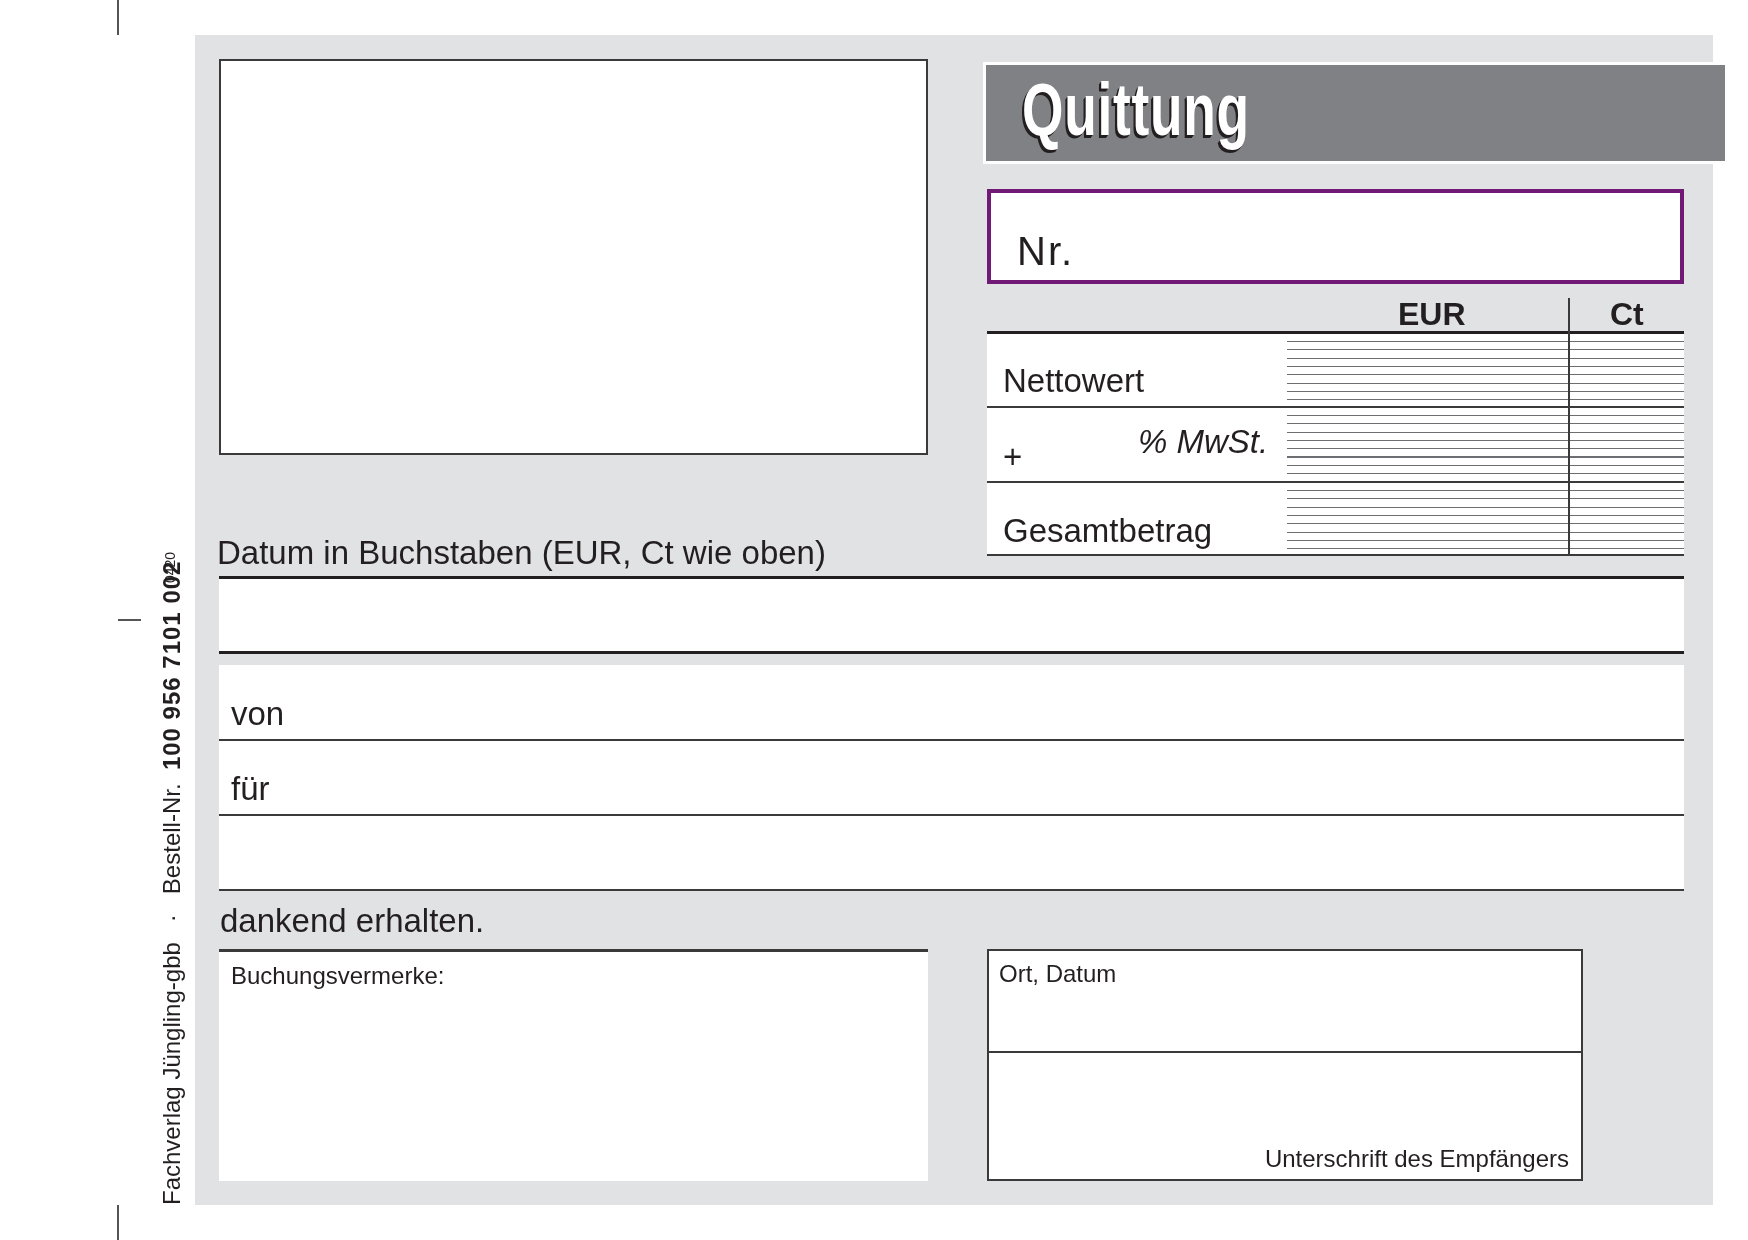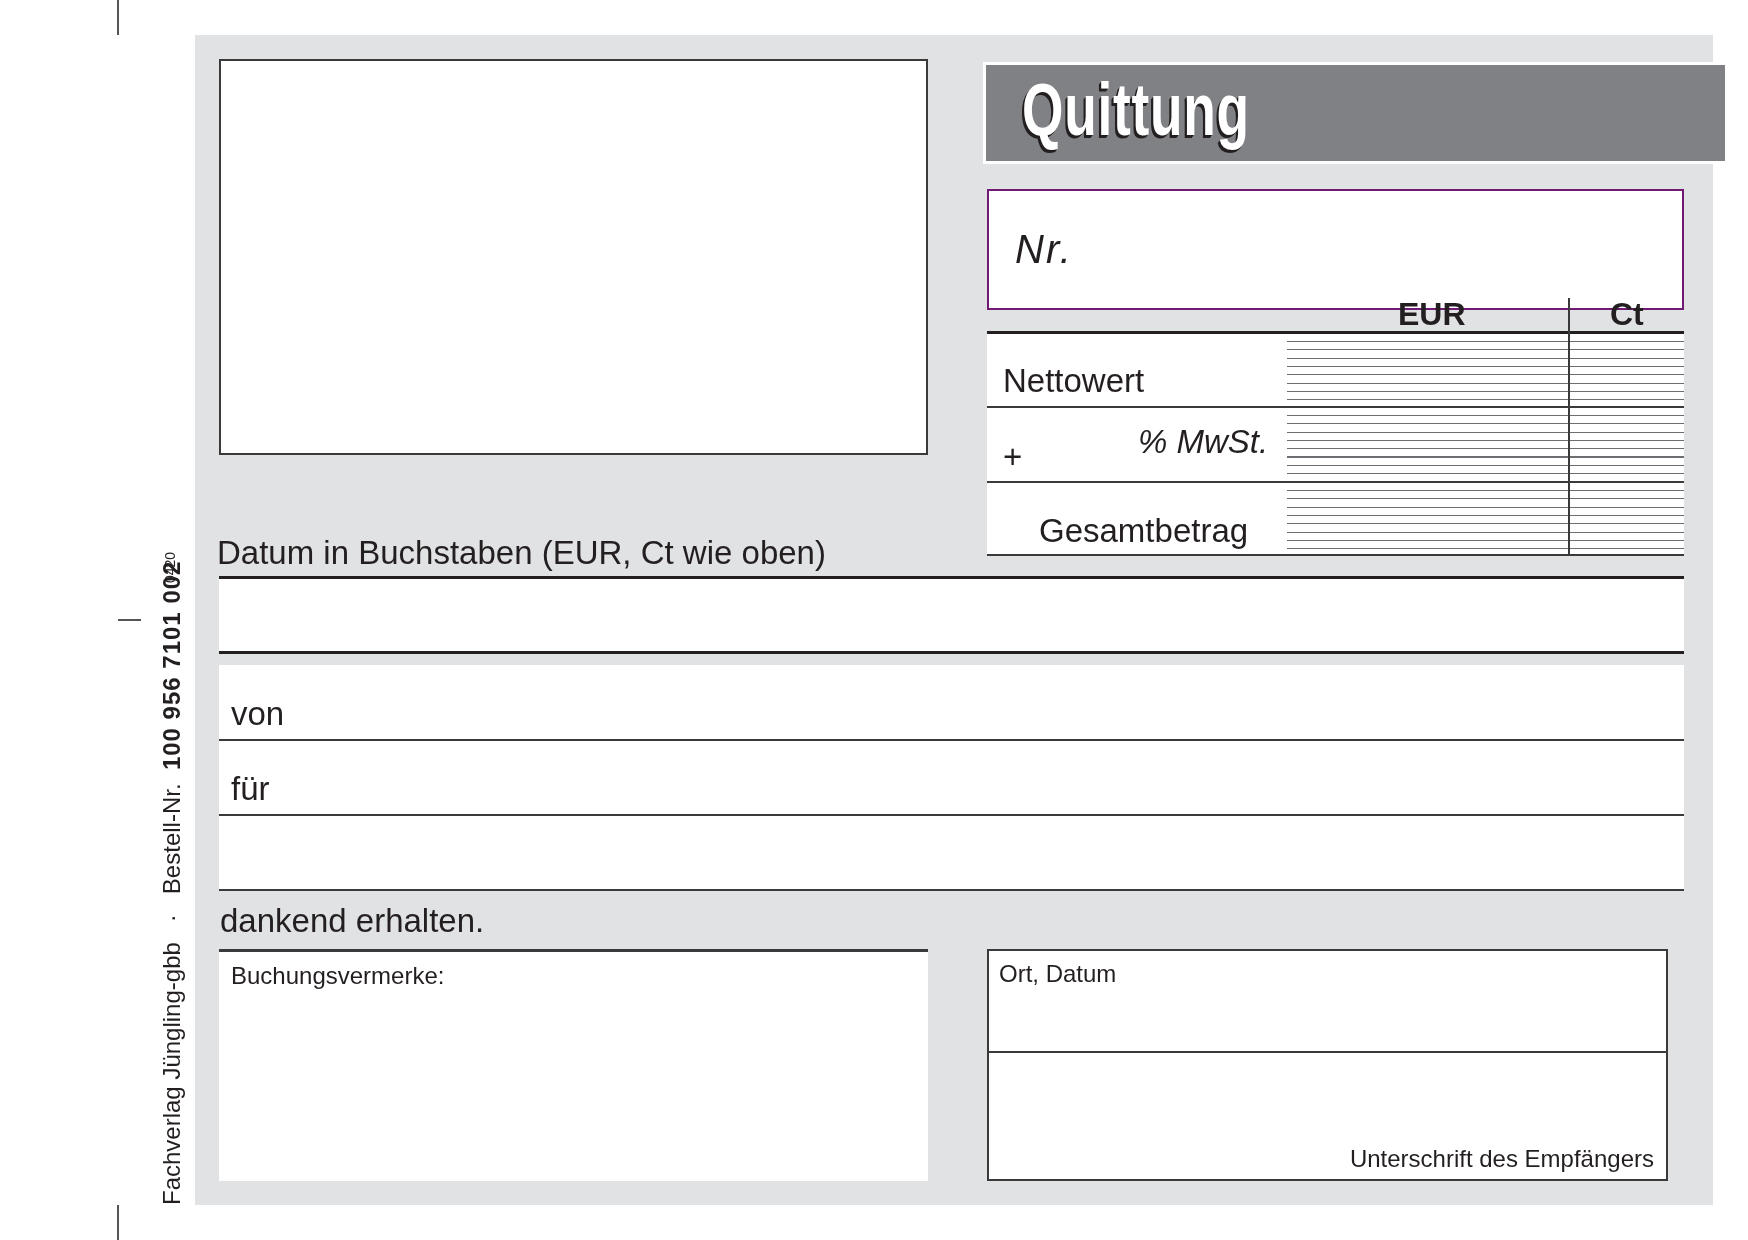--- a/index.html
+++ b/index.html
@@ -23,21 +23,21 @@
     background: #808184; border: 3px solid #fff; box-sizing: border-box; padding-left: 40px;
   }
   .title-text {
     position: absolute; left: 36px; top: 2px;
     font-family: "Liberation Sans", sans-serif; font-weight: bold;
     font-size: 74px; letter-spacing: 1px; color: #fff;
     transform: scaleX(0.72); transform-origin: left top;
     text-shadow: -3px 3px 0 #231f20, -2px 2px 0 #231f20, -1px 1px 0 #231f20;
   }
 
-  .nr-box { left: 987px; top: 189px; width: 697px; height: 121px; border: 2px solid #701a75; font-style: italic; }
+  .nr-box { left: 987px; top: 189px; width: 697px; height: 95px; border: 4px solid #701a75; }
   .nr-label { position: absolute; left: 26px; top: 36px; font-size: 40px; letter-spacing: 2px; }
 
   .col-head { position: absolute; top: 296px; font-size: 32px; font-weight: bold; }
   .ct-divider { position: absolute; left: 1568px; top: 298px; width: 2px; height: 258px; background: #3a3a3a; }
 
   .table-area { position: absolute; left: 987px; top: 332px; width: 697px; height: 224px; background: #fff; }
   .thick-line { position: absolute; height: 3px; background: #231f20; }
   .mid-line { position: absolute; height: 2px; background: #3a3a3a; }
   .hatch {
     position: absolute;
@@ -50,21 +50,21 @@
   .betrag-lines { position: absolute; left: 219px; top: 577px; width: 1465px; height: 76px; background: #fff; }
 
   .von-box { left: 219px; top: 665px; width: 1465px; height: 226px; }
   .line-label { position: absolute; left: 12px; font-size: 33px; }
 
   .dankend { position: absolute; left: 220px; top: 902px; font-size: 33px; }
 
   .buch-box { left: 219px; top: 949px; width: 709px; height: 232px; border-top: 3px solid #3a3a3a; }
   .small-label { position: absolute; font-size: 24px; }
 
-  .ort-box { left: 987px; top: 949px; width: 681px; height: 232px; border: 2px solid #3a3a3a; }
+  .ort-box { left: 987px; top: 949px; width: 596px; height: 232px; border: 2px solid #3a3a3a; }
   .ort-divider { position: absolute; left: 0; top: 100px; width: 100%; height: 2px; background: #3a3a3a; }
 
   .vert-text {
     position: absolute; left: 158px; top: 1205px;
     transform: rotate(-90deg); transform-origin: left top;
     white-space: nowrap; font-size: 24px; color: #231f20;
   }
   .vert-text b { font-weight: bold; letter-spacing: 1px; }
   .vert-code { position: absolute; left: 162px; top: 583px; transform: rotate(-90deg); transform-origin: left top; font-size: 14px; }
 </style>
@@ -109,21 +109,21 @@
 <div class="thick-line" style="left:987px; top:331px; width:697px;"></div>
 <div class="mid-line" style="left:987px; top:406px; width:697px;"></div>
 <div class="mid-line" style="left:987px; top:481px; width:697px;"></div>
 <div class="mid-line" style="left:987px; top:554px; width:697px;"></div>
 <div class="ct-divider"></div>
 
 <span class="row-label" style="left:1003px; top:362px;">Nettowert</span>
 <span class="row-label" style="left:1003px; top:438px;">+</span>
 <span class="row-label" style="left:1138px; top:438px;">&nbsp;</span>
 <span class="row-label" style="left:1138px; top:423px;font-style:italic;">% MwSt.</span>
-<span class="row-label" style="left:1003px; top:512px;margin-left:36px;">Gesamtbetrag</span>
+<span class="row-label" style="left:1003px; top:512px;">Gesamtbetrag</span>
 
 <span class="betrag-label">Datum in Buchstaben (EUR, Ct wie oben)</span>
 <div class="betrag-lines hatch"></div>
 <div class="thick-line" style="left:219px; top:576px; width:1465px;"></div>
 <div class="thick-line" style="left:219px; top:651px; width:1465px;"></div>
 
 <div class="wbox von-box">
   <span class="line-label" style="top:30px;">von</span>
   <div class="mid-line" style="left:0; top:74px; width:100%;"></div>
   <span class="line-label" style="top:105px;">für</span>

